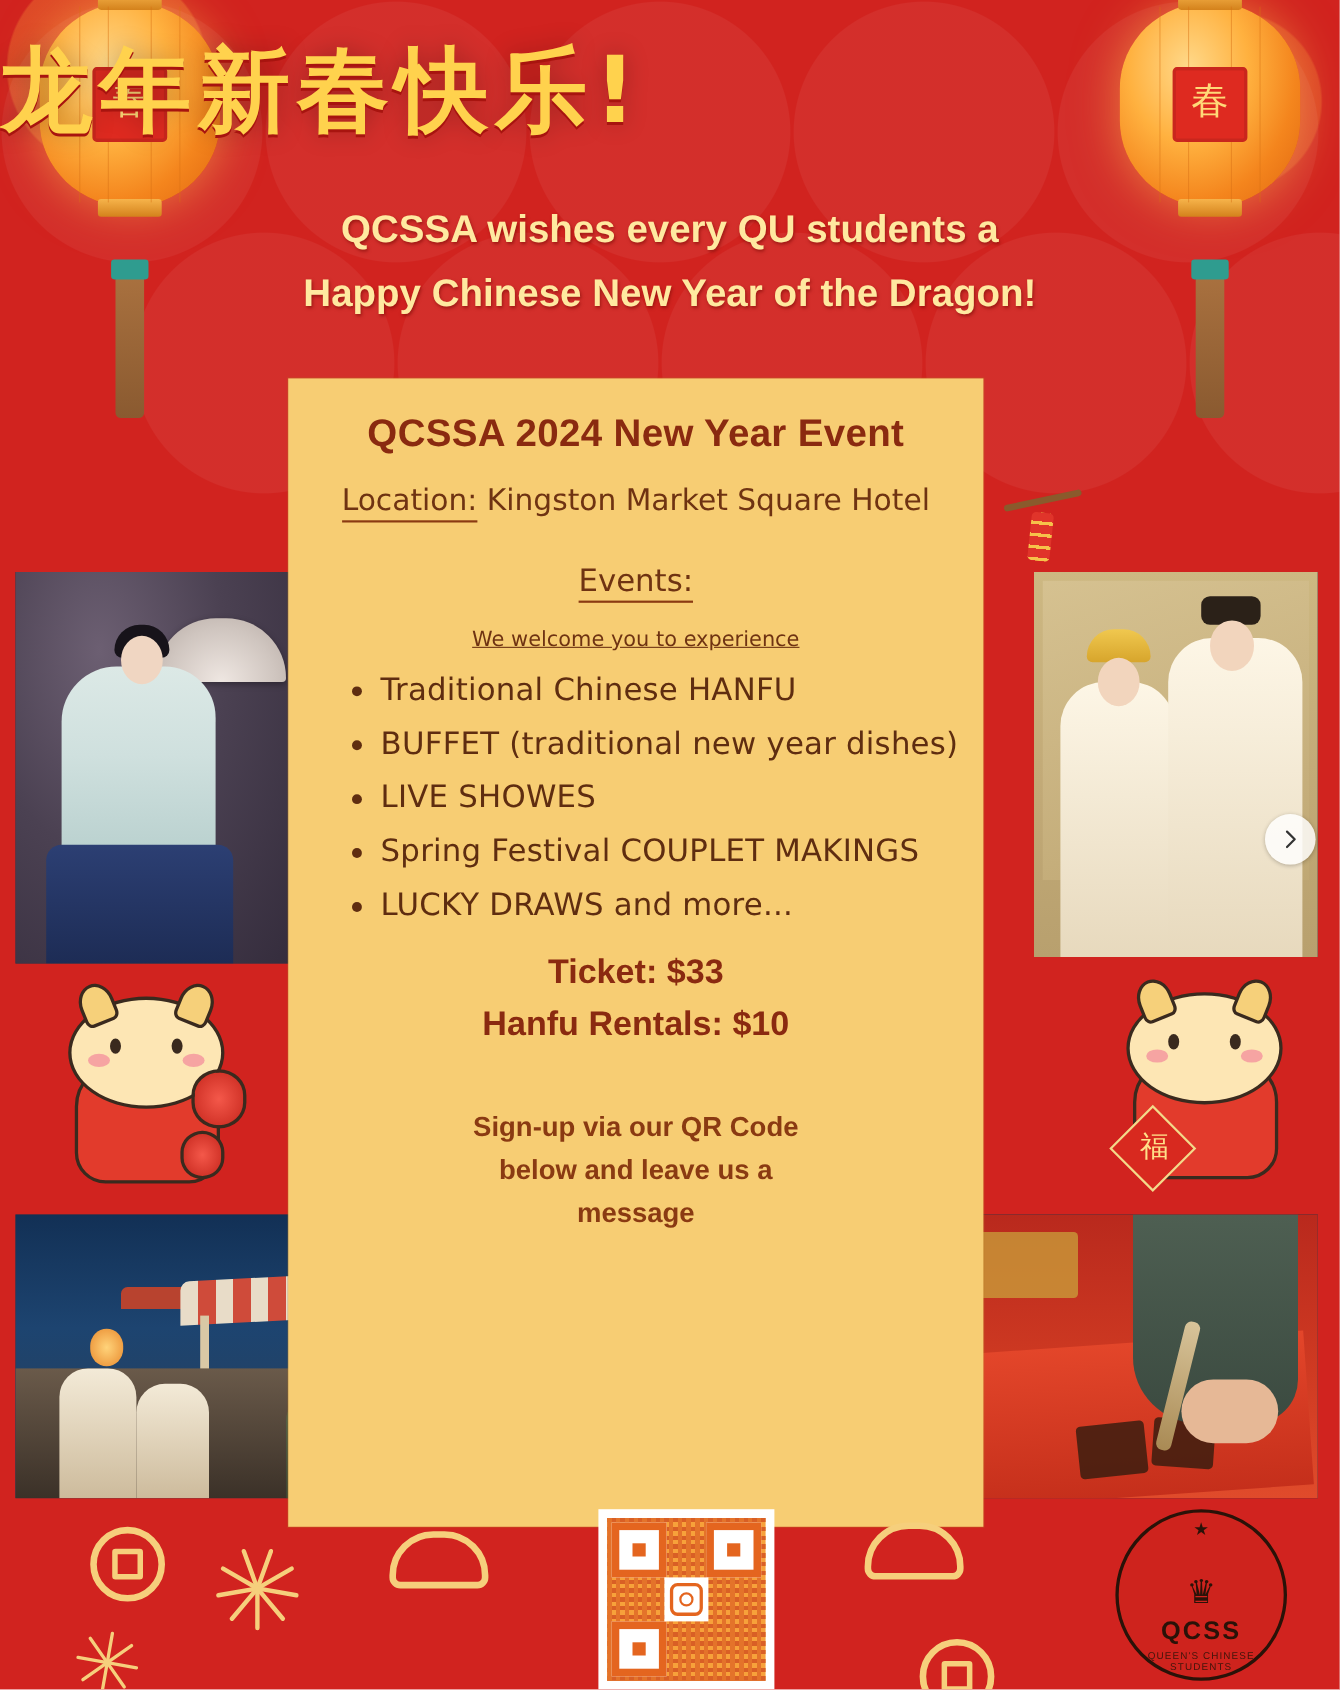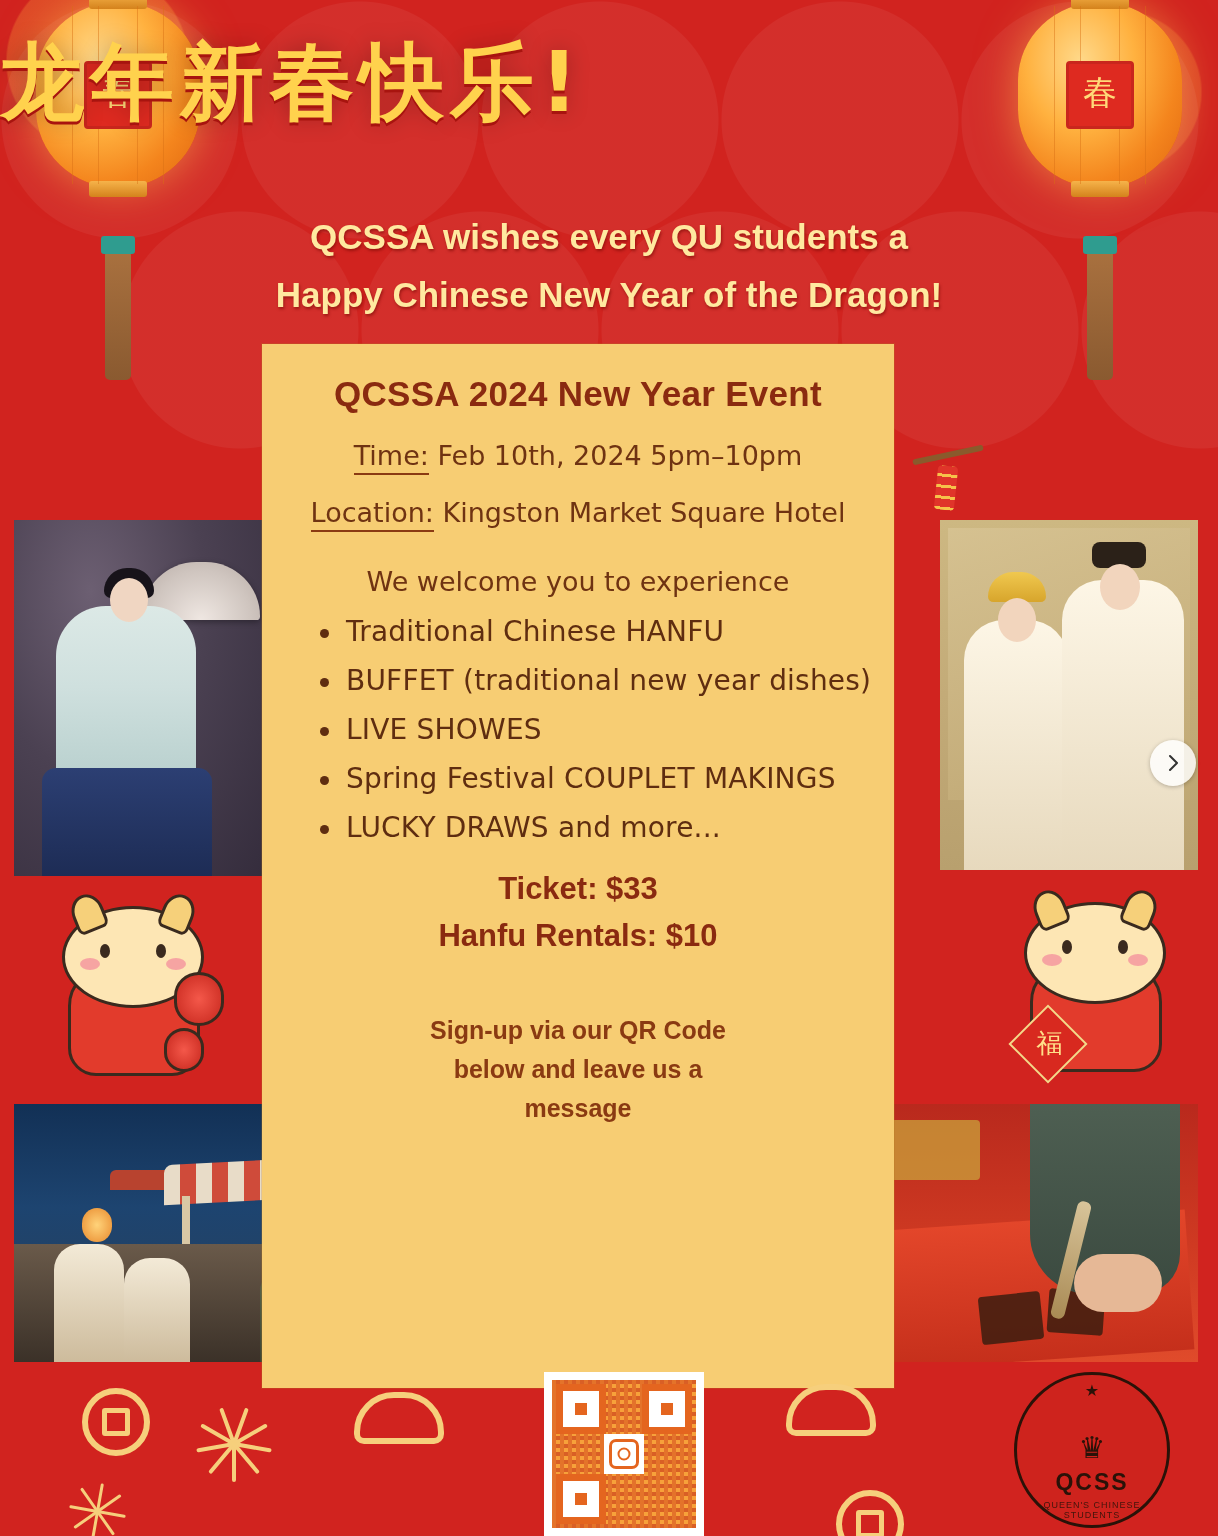--- a/index.html
+++ b/index.html
@@ -109,21 +109,21 @@
     text-align: left;
     font-family: "DejaVu Sans", sans-serif;
     font-weight: bold;
     font-size: 84px;
     letter-spacing: 6px;
     color: #ffd24d;
     text-shadow: 0 3px 0 #a8140f, 0 0 22px rgba(0,0,0,0.25);
   }
   .subhead {
     position: absolute;
-    top: 208px;
+    top: 180px;
     left: 0; right: 0;
     text-align: center;
     color: #ffe9a0;
     font-weight: bold;
     font-size: 35px;
     line-height: 1.65;
     text-shadow: 1px 2px 3px rgba(120,10,5,0.6);
   }
 
   
@@ -169,24 +169,25 @@
     margin-top: 40px;
     text-align: center;
     font-size: 28px;
     color: #6f3312;
   }
   .events-label span {
     border-bottom: 2px solid #8a3a12;
     padding-bottom: 2px;
   }
   .welcome {
-    margin-top: 38px;
-    text-align: center;
-    font-size: 27px;
+    margin-top: 26px;
+    text-align: center;
+    font-size: 19px;
     color: #6f3312;
+    text-decoration: underline;
   }
   ul.events {
     list-style: none;
     margin: 18px 0 12px 0;
     padding: 0 0 0 58px;
   }
   ul.events li {
     position: relative;
     font-size: 28px;
     color: #5f2d10;
@@ -803,30 +804,29 @@
 
   <div class="fan"></div>
   <div class="firecracker">
     <div class="fc-stick"></div>
     <div class="fc-body"></div>
   </div>
 
   <div class="card">
     <div class="card-title">QCSSA 2024 New Year Event</div>
 
-    <div class="field hand">
-      <span class="lbl">Time:</span>
-      <span class="val">Feb 10th, 2024 5pm–10pm</span>
-    </div>
 
     <div class="field hand">
       <span class="lbl">Location:</span>
       <span class="val">Kingston Market Square Hotel</span>
     </div>
 
+    <div class="events-label hand">
+      <span>Events:</span>
+    </div>
     <div class="welcome hand">We welcome you to experience</div>
 
     <ul class="events hand">
       <li>Traditional Chinese HANFU</li>
       <li>BUFFET (traditional new year dishes)</li>
       <li>LIVE SHOWES</li>
       <li>Spring Festival COUPLET MAKINGS</li>
       <li>LUCKY DRAWS  and more...</li>
     </ul>
 

